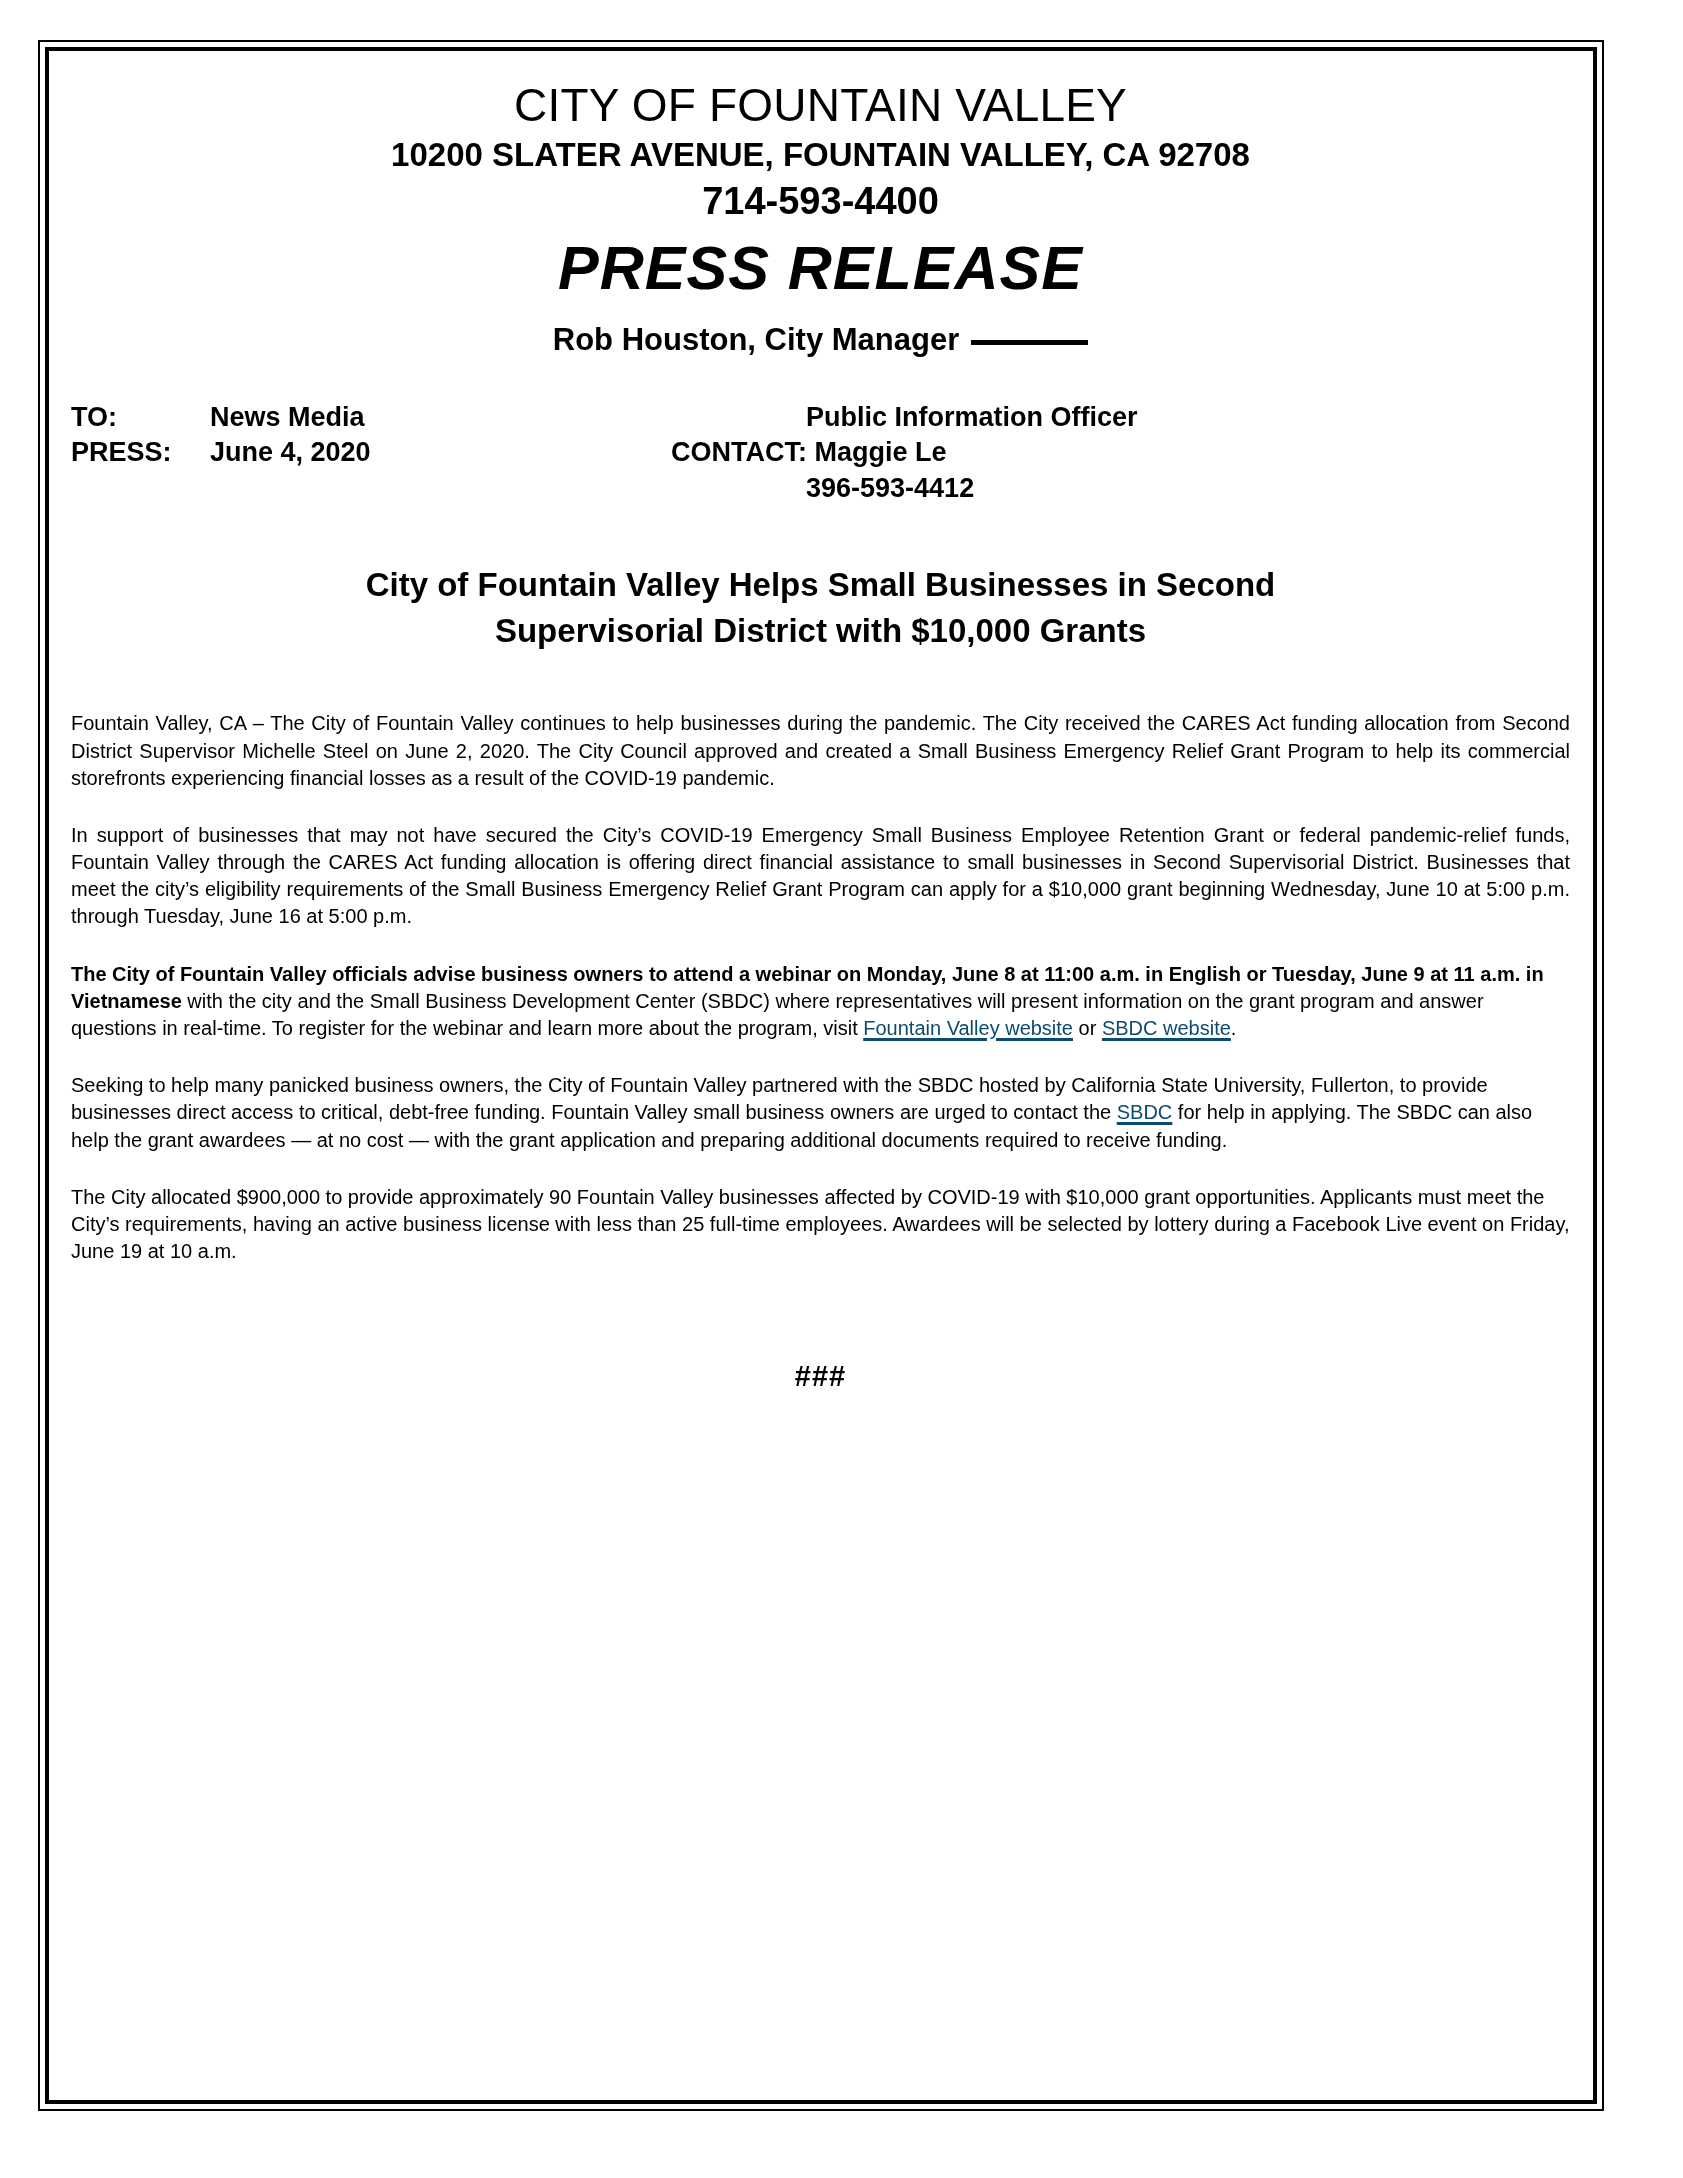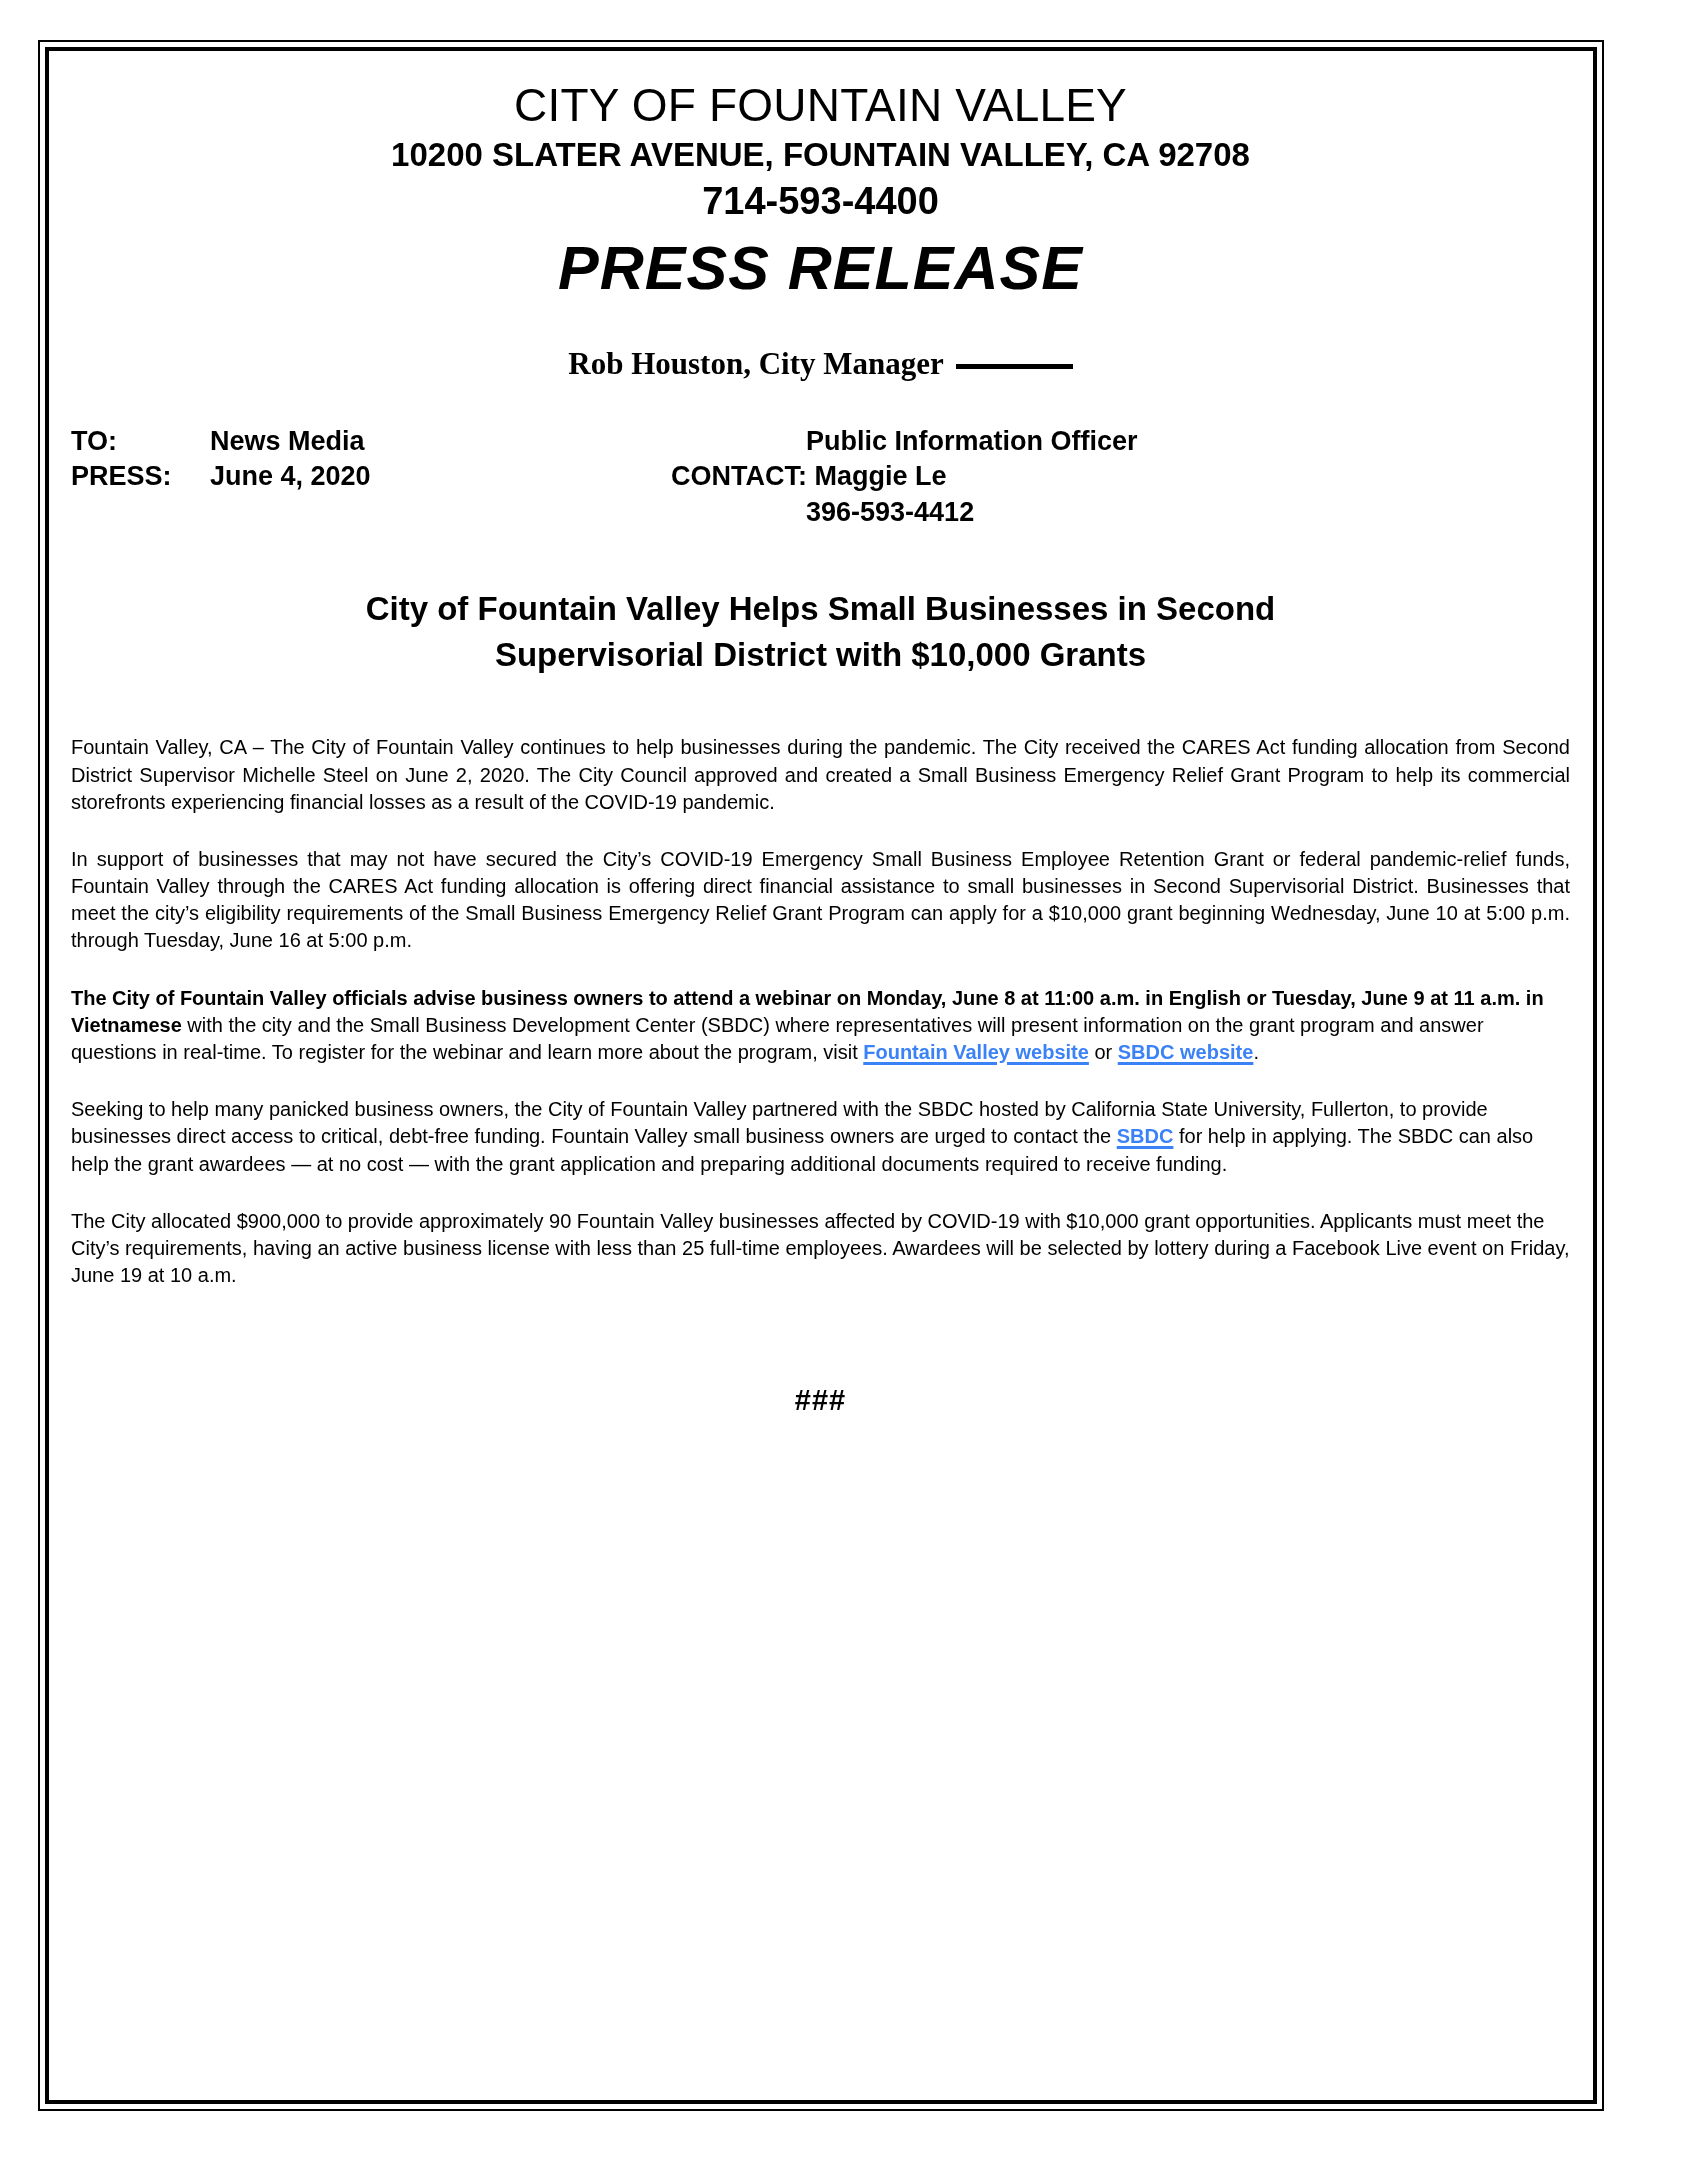--- a/index.html
+++ b/index.html
@@ -74,23 +74,22 @@
   }
   .lh-press-release {
     font-size: 61px;
     font-weight: bold;
     font-style: italic;
     letter-spacing: 1px;
     line-height: 1.1;
     margin-top: 10px;
   }
   .lh-manager-wrap {
-    margin-top: 44px;
-    text-align: center;
-    font-family: Liberation Serif, serif;
+    margin-top: 20px;
+    text-align: center;
   }
   .lh-manager {
     display: inline-block;
     font-size: 31px;
     font-weight: bold;
     white-space: nowrap;
   }
   .lh-manager .sig-rule {
     display: inline-block;
     width: 117px;
@@ -160,25 +159,24 @@
   .body-copy p.left-align {
     text-align: left;
   }
   .body-copy p:last-child {
     margin-bottom: 0;
   }
   .body-copy b {
     font-weight: bold;
   }
   a.doclink {
-    color: #3b82f6;
+    color: #0c4a6e;
     text-decoration: underline;
     text-decoration-thickness: 3px;
     text-underline-offset: 3px;
-    font-weight: bold;
   }
 
   
   .footer-mark {
     margin-top: 95px;
     text-align: center;
     font-size: 29px;
     font-weight: bold;
     letter-spacing: 1px;
   }

